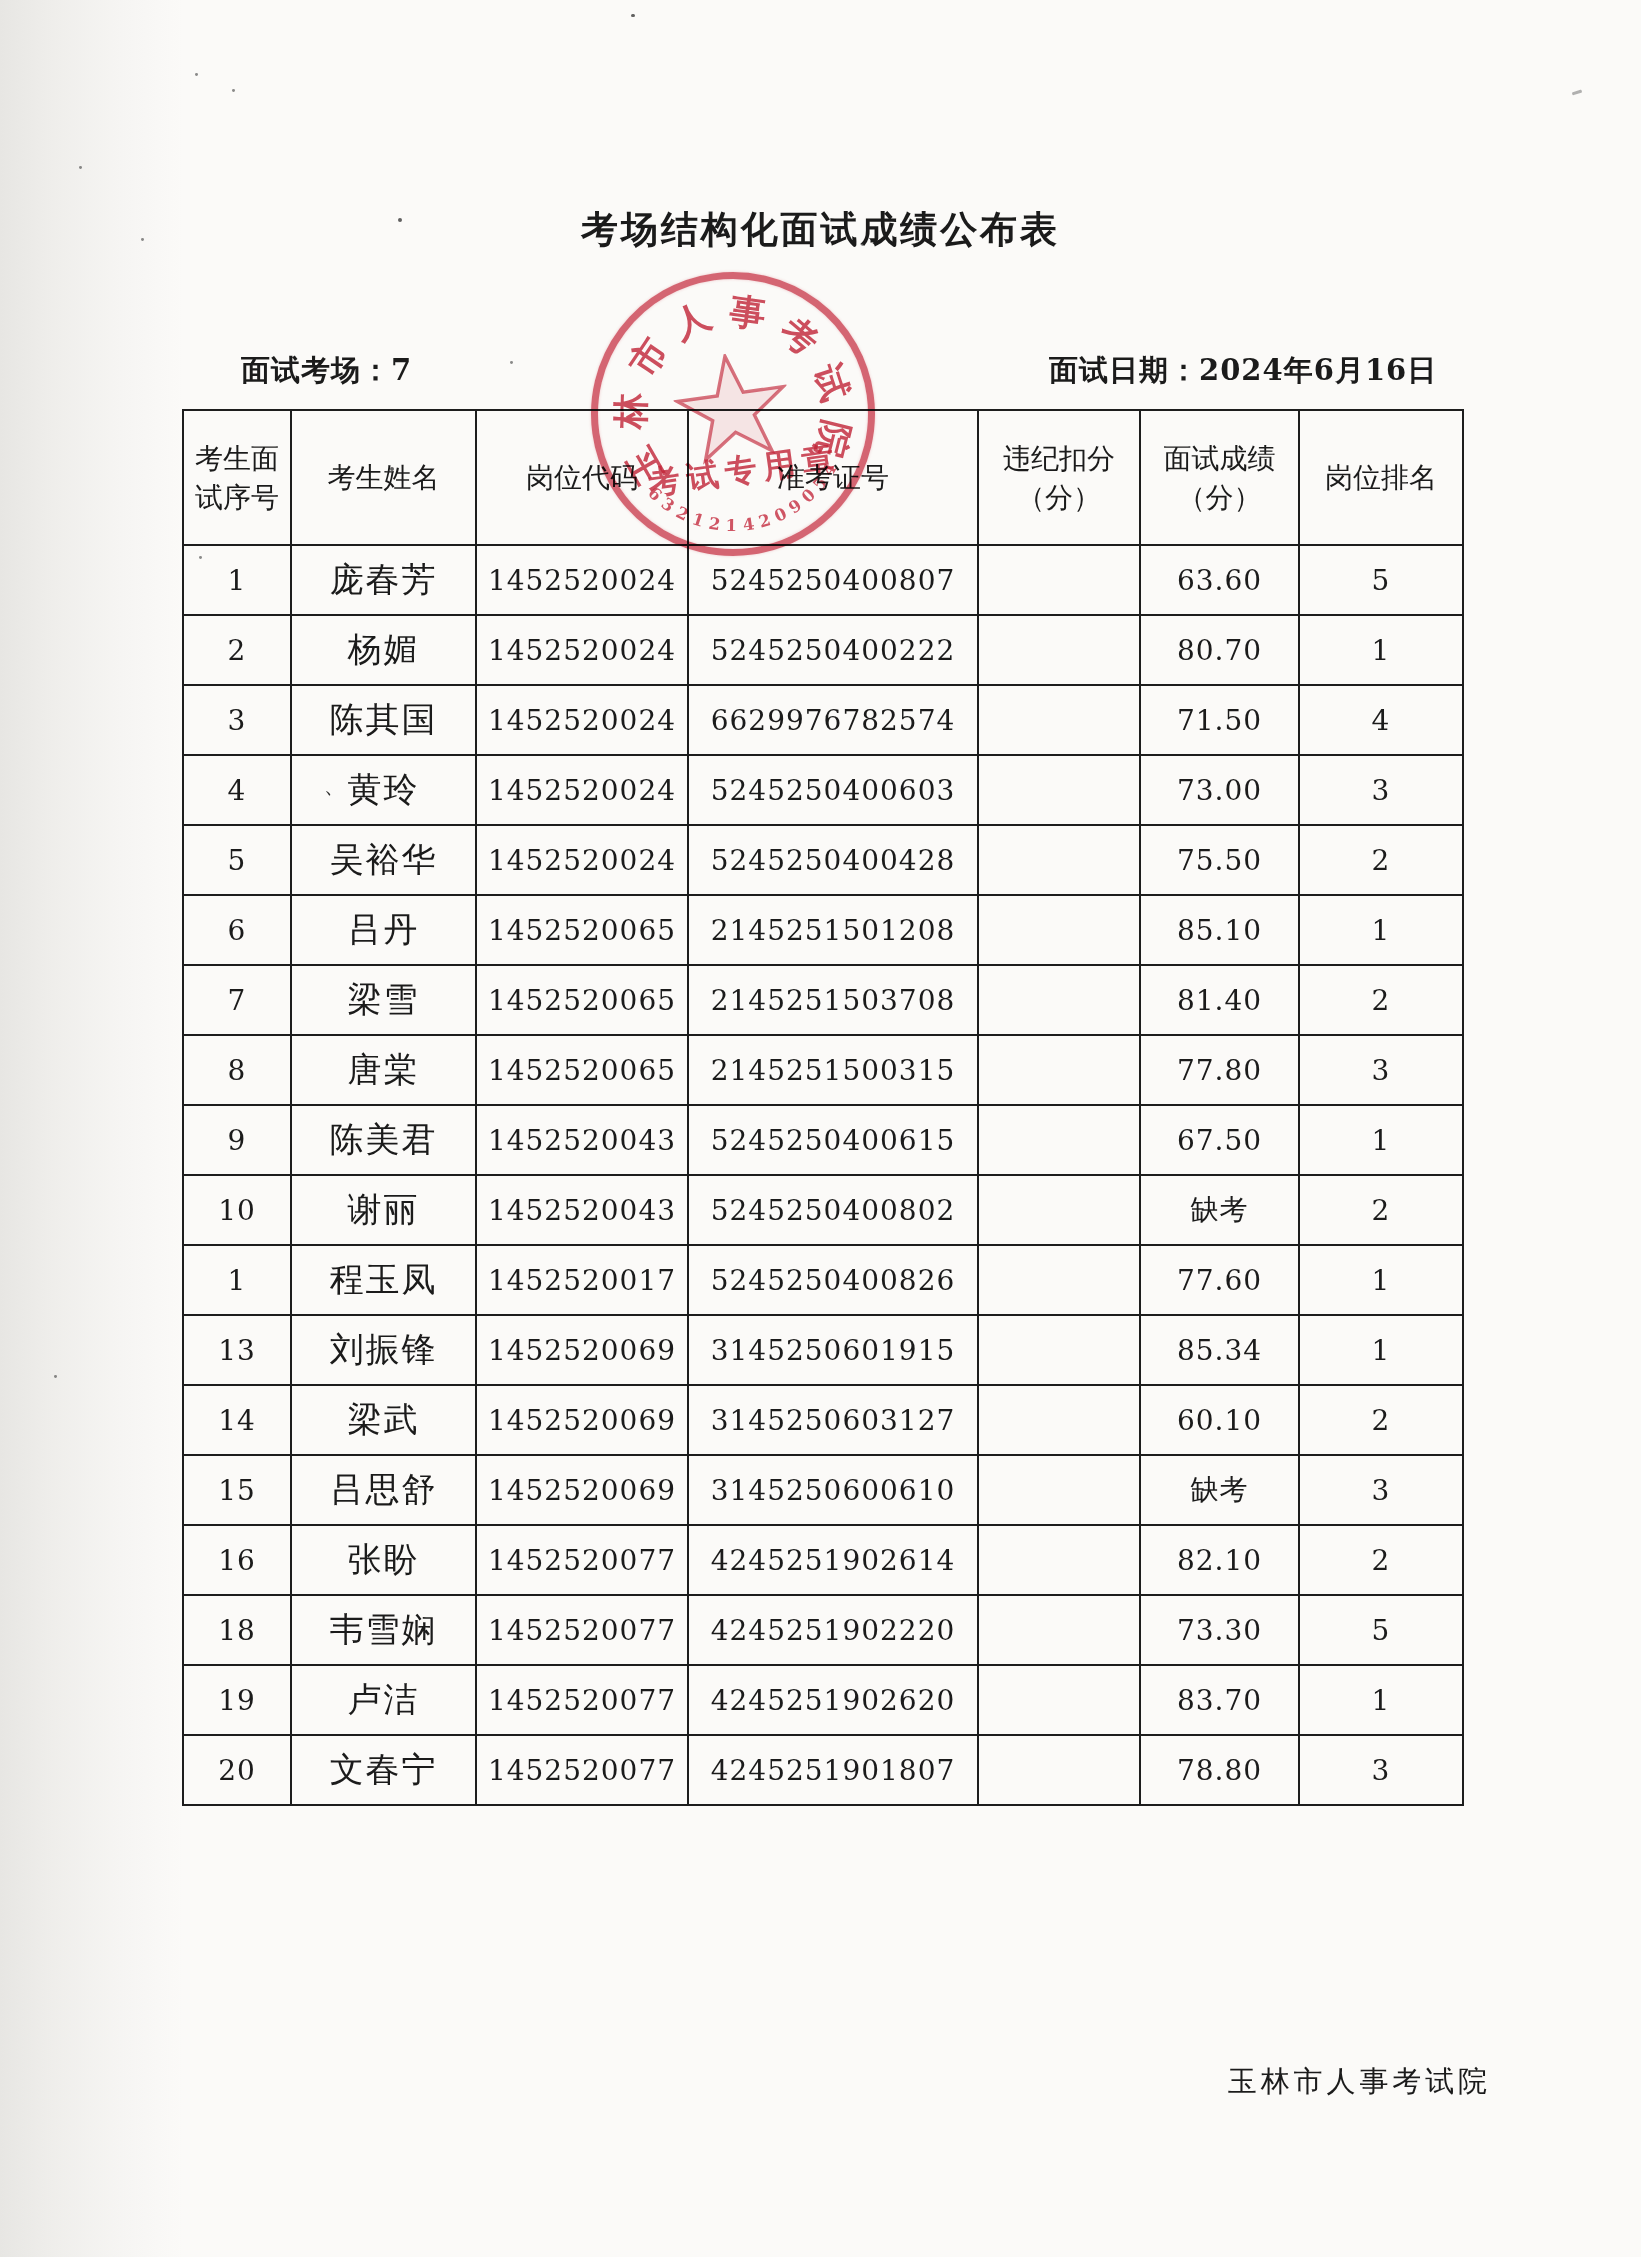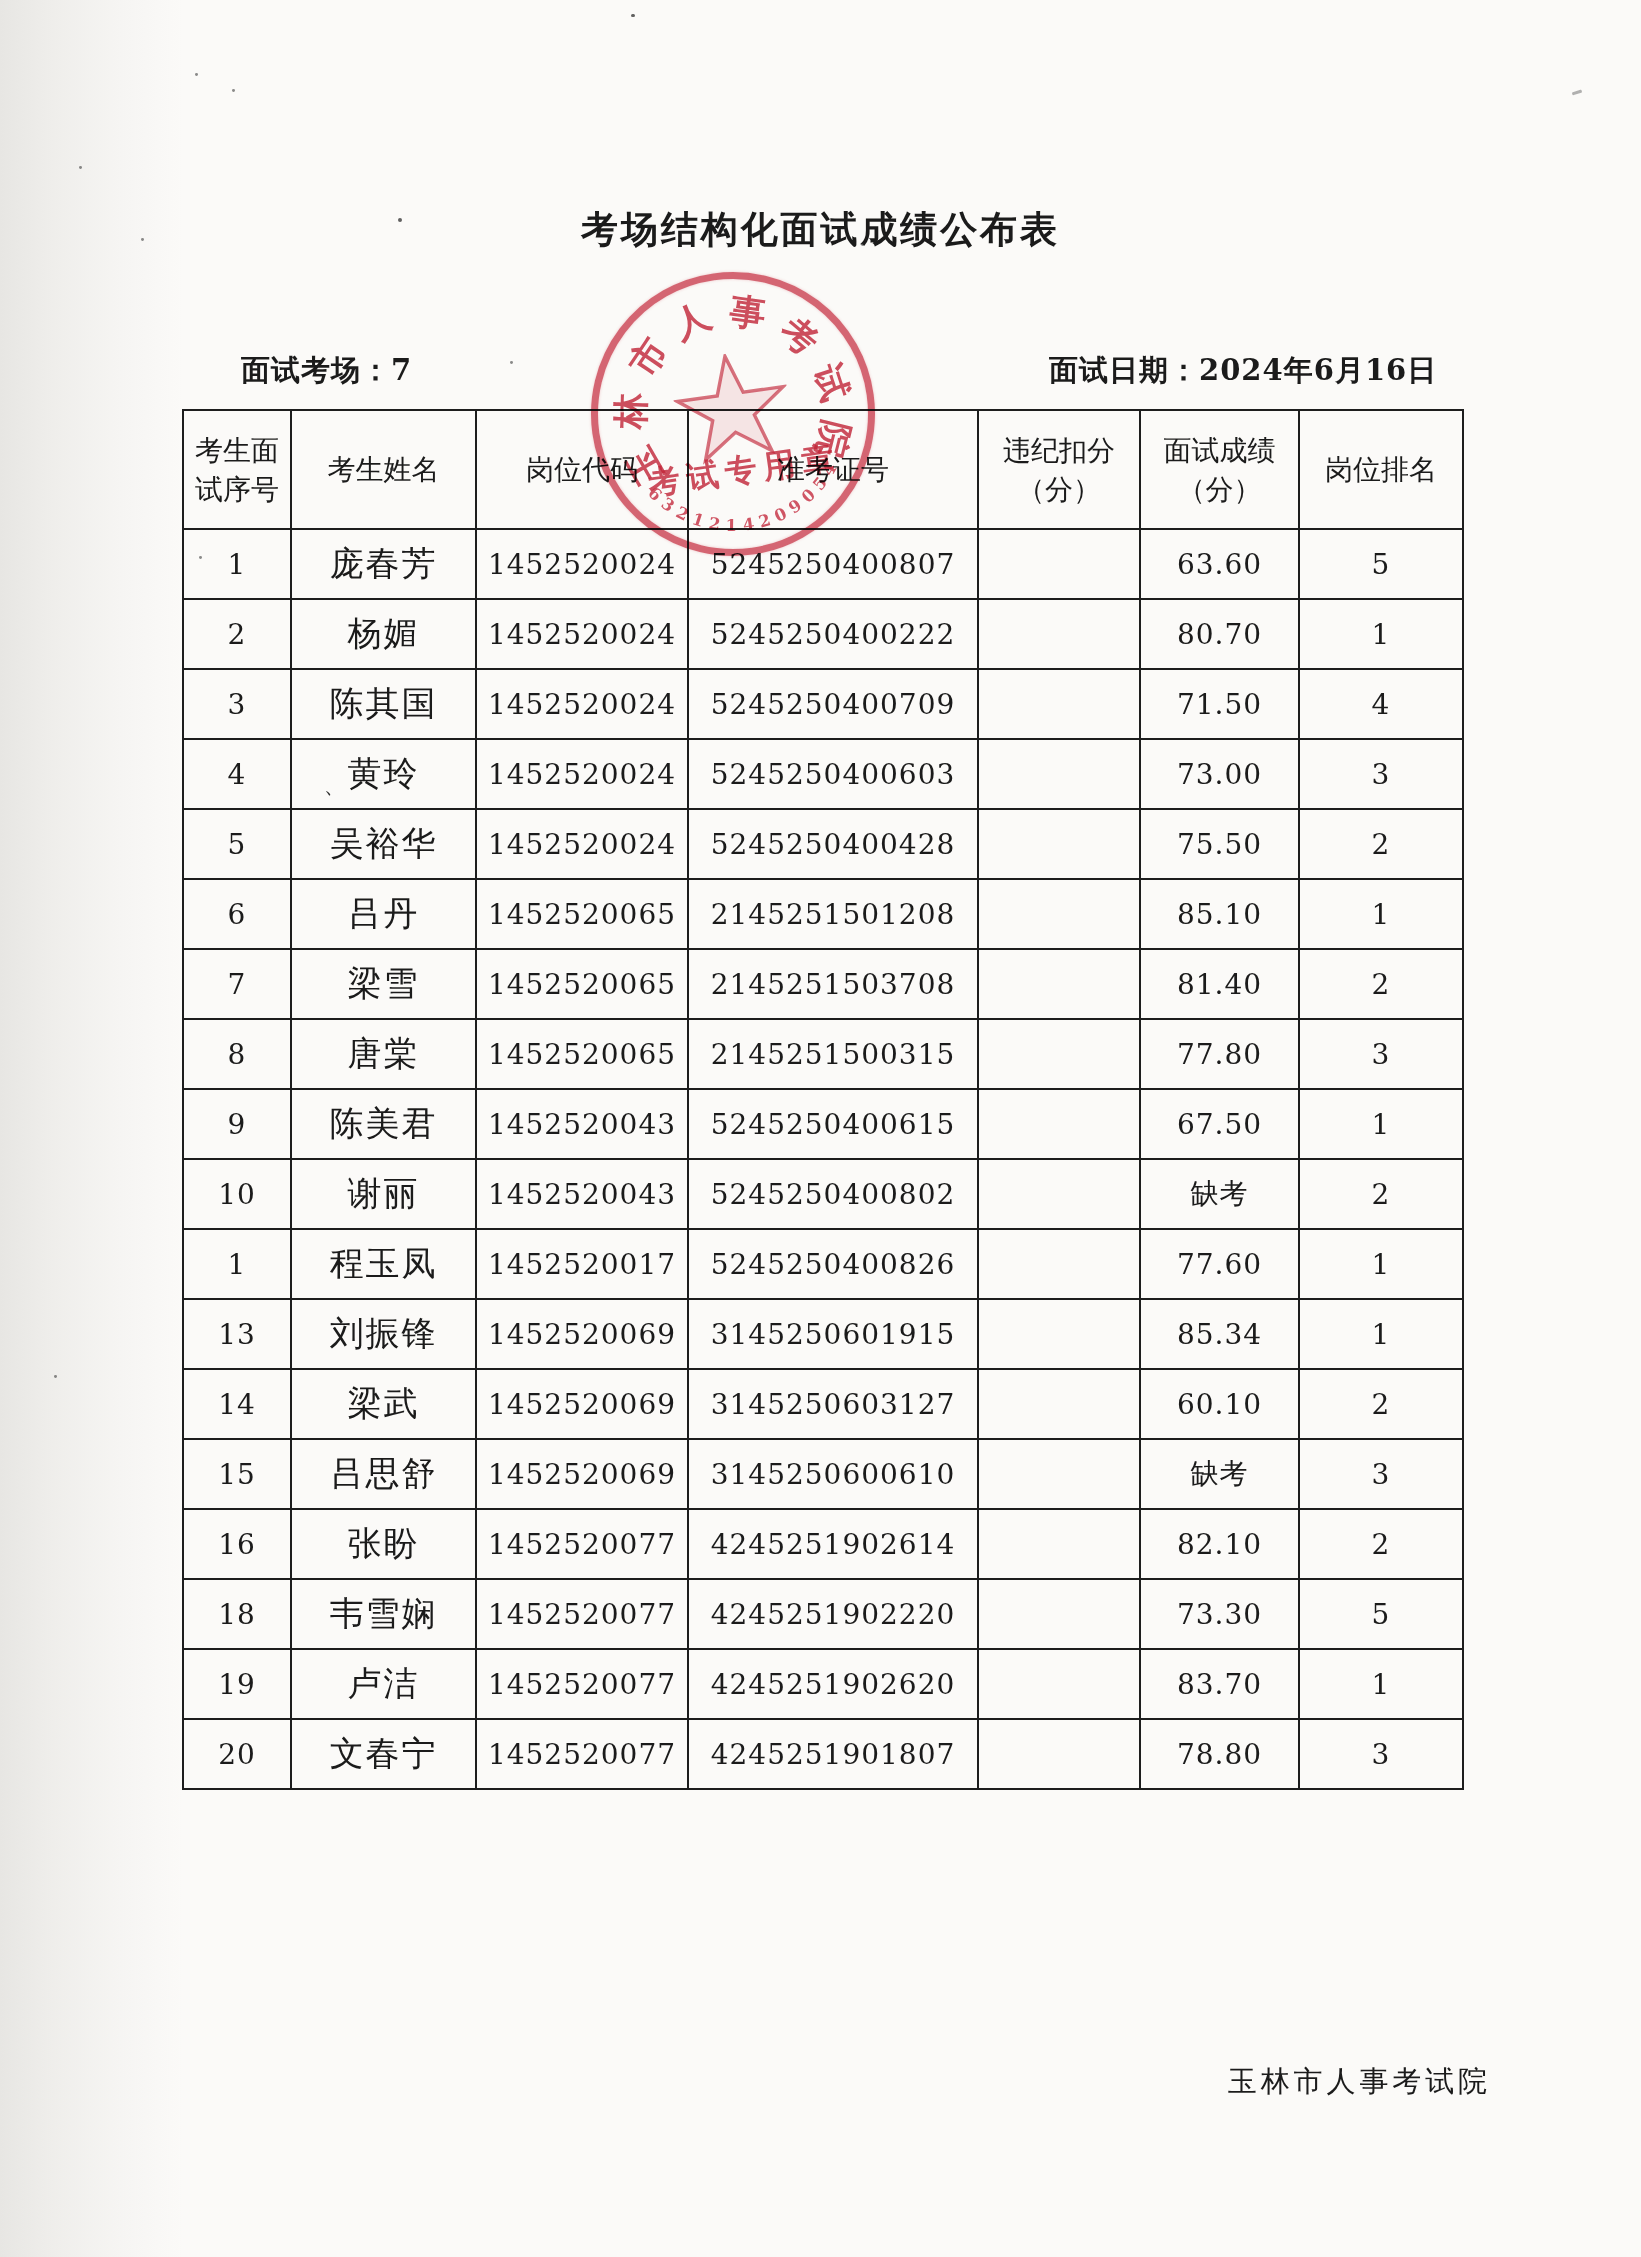--- a/index.html
+++ b/index.html
@@ -16,21 +16,21 @@
   .meta-room{position:absolute;left:241px;top:351px;font-size:29px;font-weight:600;letter-spacing:1px;}
   .meta-date{position:absolute;left:1049px;top:351px;font-size:29px;font-weight:700;letter-spacing:1px;}
   table.results{
     position:absolute;left:182px;top:409px;width:1281px;
     border-collapse:collapse;table-layout:fixed;
   }
   table.results th,table.results td{
     border:2.9px solid #1d1d1d;text-align:center;vertical-align:middle;padding:0;
     font-weight:400;overflow:hidden;
   }
-  table.results thead tr{height:119px;}
+  table.results thead tr{height:135px;}
   table.results tbody tr{height:70px;}
   table.results th{font-size:28px;line-height:39px;}
   table.results td{font-size:28px;letter-spacing:1px;}
   table.results td.name{font-size:34px;letter-spacing:1.9px;}
   .footer{
     position:absolute;top:2062px;left:0;width:1460px;text-align:right;
     font-size:29px;letter-spacing:3.9px;padding-left:31px;
   }
   
   .seal{
@@ -127,21 +127,21 @@
         <td>1452520024</td>
         <td>5245250400222</td>
         <td></td>
         <td>80.70</td>
         <td>1</td>
       </tr>
       <tr>
         <td>3</td>
         <td class="name">陈其国</td>
         <td>1452520024</td>
-        <td>5245250400709</td>
+        <td>6629976782574</td>
         <td></td>
         <td>71.50</td>
         <td>4</td>
       </tr>
       <tr>
         <td>4</td>
         <td class="name">黄玲</td>
         <td>1452520024</td>
         <td>5245250400603</td>
         <td></td>

